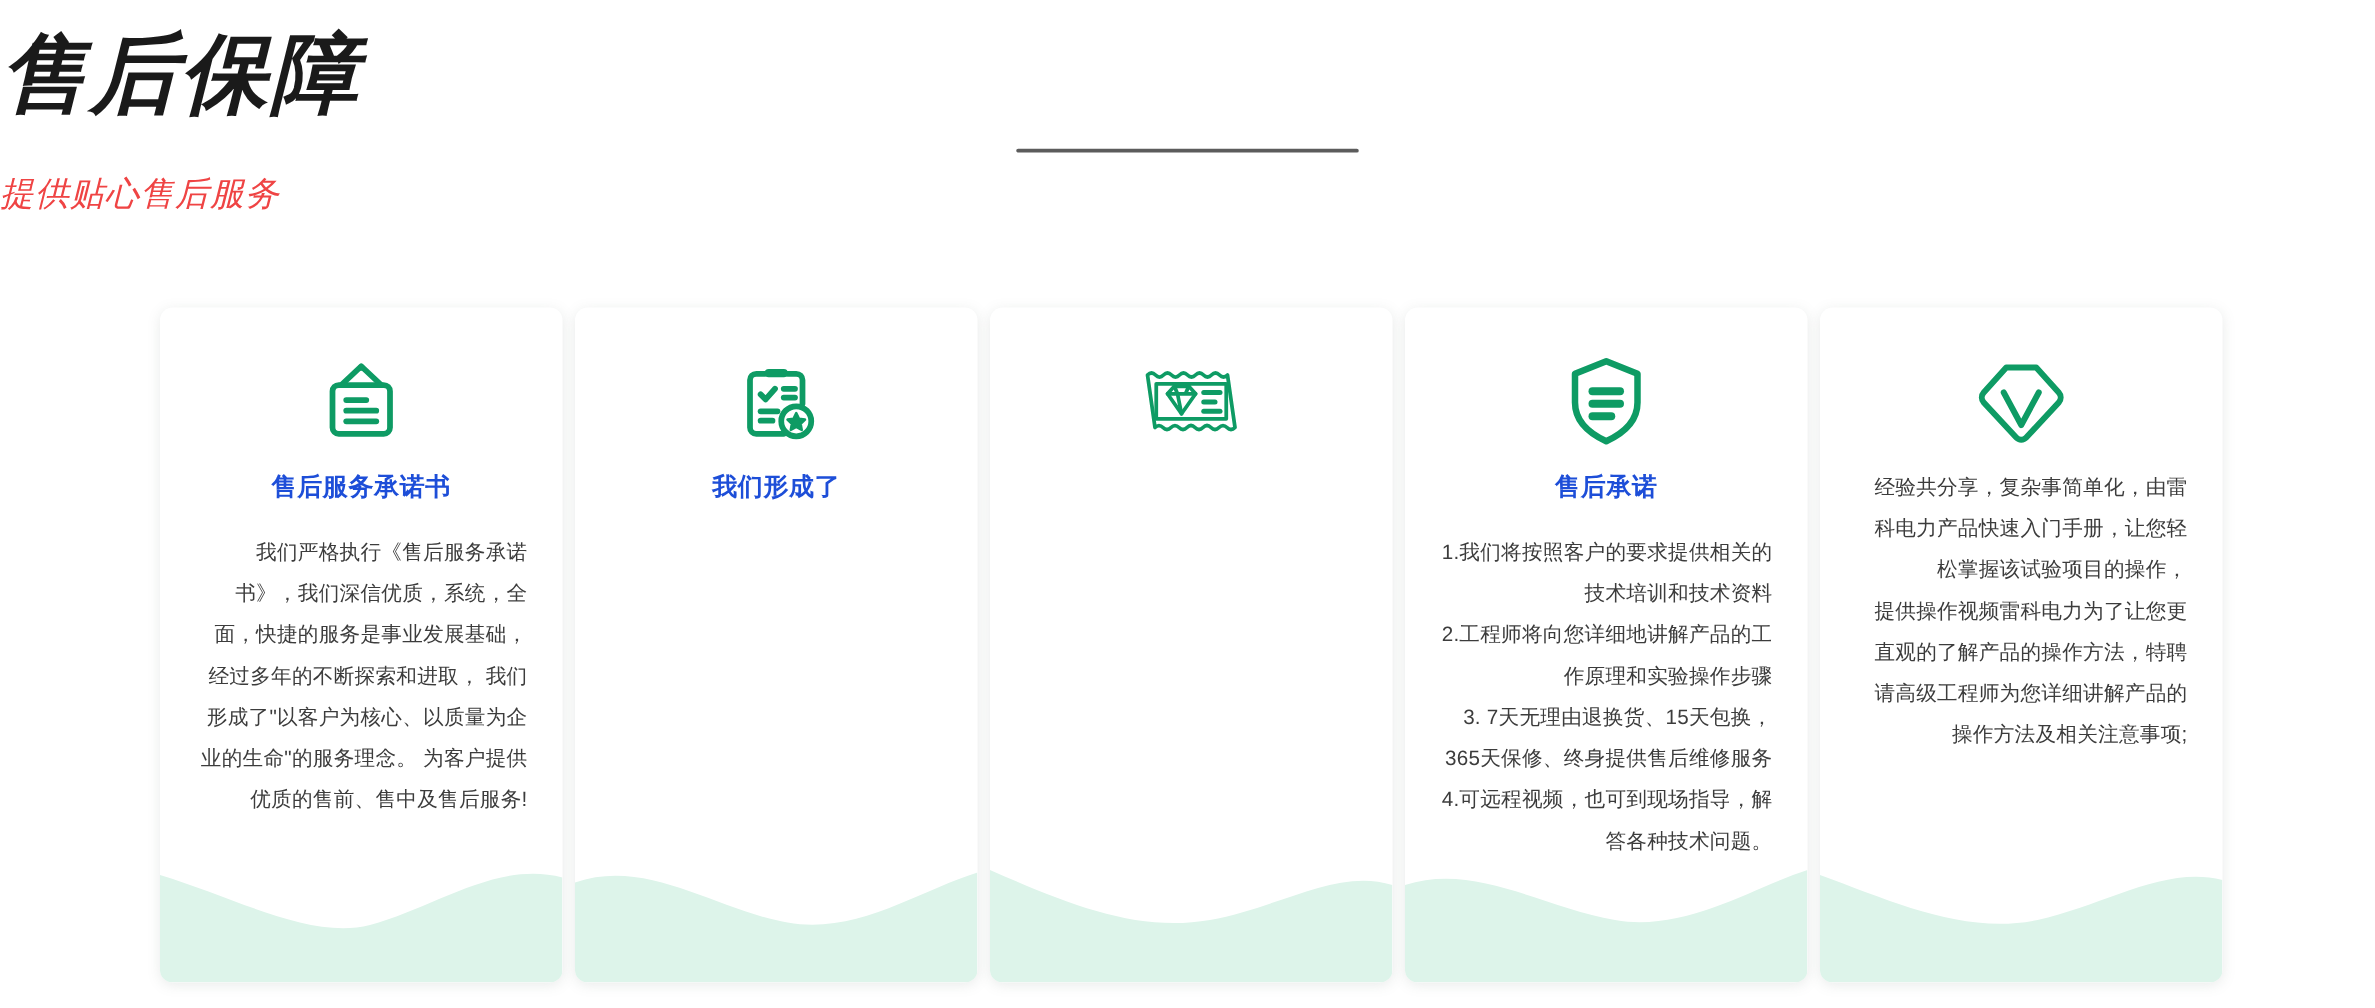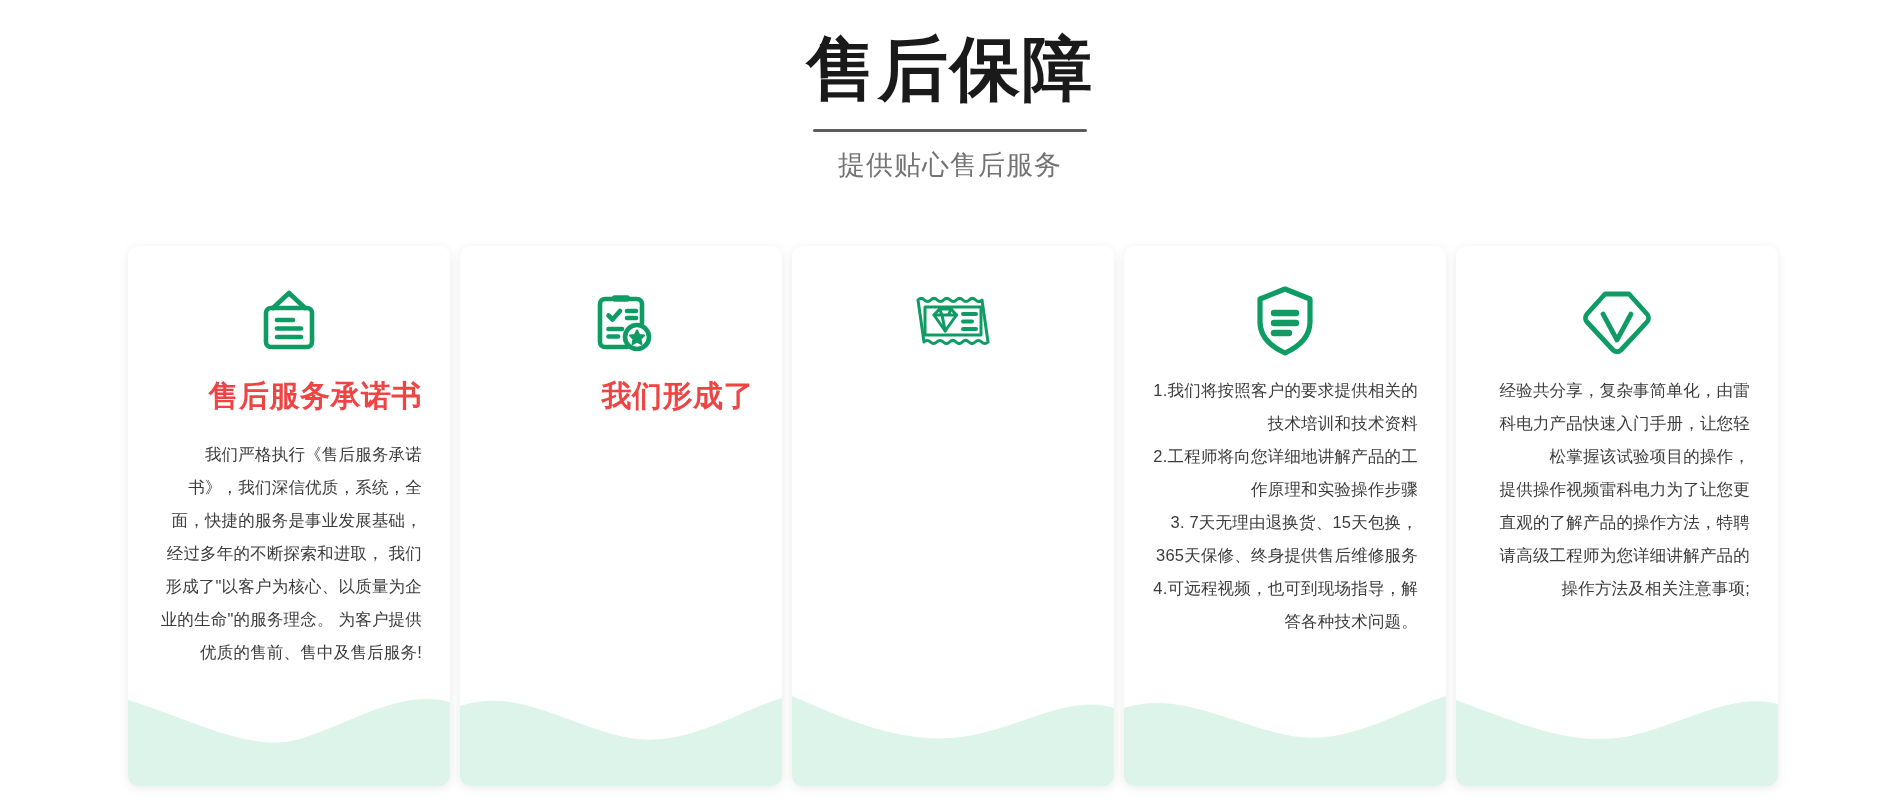--- a/index.html
+++ b/index.html
@@ -17,42 +17,43 @@
   .page {
     position: relative;
     width: 1900px;
     height: 806px;
     box-sizing: border-box;
   }
 
   
   .header {
     width: 100%;
-    padding-top: 30px;
-    text-align: center;
+    padding-top: 20px;
+    text-align: left;
+    font-style: italic;
   }
   .page-title {
     font-size: 70px;
     line-height: 1.12;
     font-weight: 700;
     color: #1a1a1a;
     letter-spacing: 2px;
     margin: 0;
   }
   .title-divider {
     width: 274px;
     height: 3px;
     background: #5c5c5c;
     margin: 21px auto 0 auto;
     border-radius: 2px;
   }
   .page-subtitle {
     font-size: 27px;
     line-height: 1.3;
-    color: #737373;
+    color: #ef4444;
     font-weight: 400;
     letter-spacing: 1px;
     margin: 16px 0 0 0;
   }
 
   
   .cards {
     position: absolute;
     top: 246px;
     left: 128px;
@@ -92,24 +93,24 @@
     height: 86px;
     display: flex;
     align-items: center;
     justify-content: center;
     margin-bottom: 10px;
   }
   .card-icon svg {
     display: block;
   }
   .card-title {
-    text-align: right;
-    font-size: 30px;
+    text-align: center;
+    font-size: 20px;
     font-weight: 700;
-    color: #ef4444;
+    color: #1d4ed8;
     letter-spacing: 0.5px;
     margin: 14px 0 24px 0;
     line-height: 1.2;
   }
   .card-body {
     font-size: 16.5px;
     line-height: 2.0;
     color: #3c3c3c;
     text-align: right;
     letter-spacing: 0.2px;
@@ -198,20 +199,21 @@
       </svg>
       <div class="card-inner">
         <div class="card-icon">
           <svg width="76" height="80" viewBox="0 0 76 80" fill="none" stroke="#0e9b64" stroke-width="5.2" stroke-linecap="round" stroke-linejoin="round">
             <path d="M38 8 L63 18 V41 C63 56 51 66 38 72 C25 66 13 56 13 41 V18 Z"></path>
             <line x1="27" y1="32" x2="49" y2="32" stroke-width="6.4"></line>
             <line x1="27" y1="42" x2="49" y2="42" stroke-width="6.4"></line>
             <line x1="27" y1="52" x2="42" y2="52" stroke-width="6.4"></line>
           </svg>
         </div>
+        <div class="card-title">售后承诺</div>
         <div class="card-body">1.我们将按照客户的要求提供相关的技术培训和技术资料
 2.工程师将向您详细地讲解产品的工作原理和实验操作步骤
 3. 7天无理由退换货、15天包换，365天保修、终身提供售后维修服务
 4.可远程视频，也可到现场指导，解答各种技术问题。</div>
       </div>
     </div>
 
     <div class="card">
       <svg class="card-wave" viewBox="0 0 322 120" preserveAspectRatio="none">
         <path d="M0,34 C60,56 116,82 174,70 C228,58 276,26 322,38 L322,120 L0,120 Z" fill="#ddf4ea"></path>

